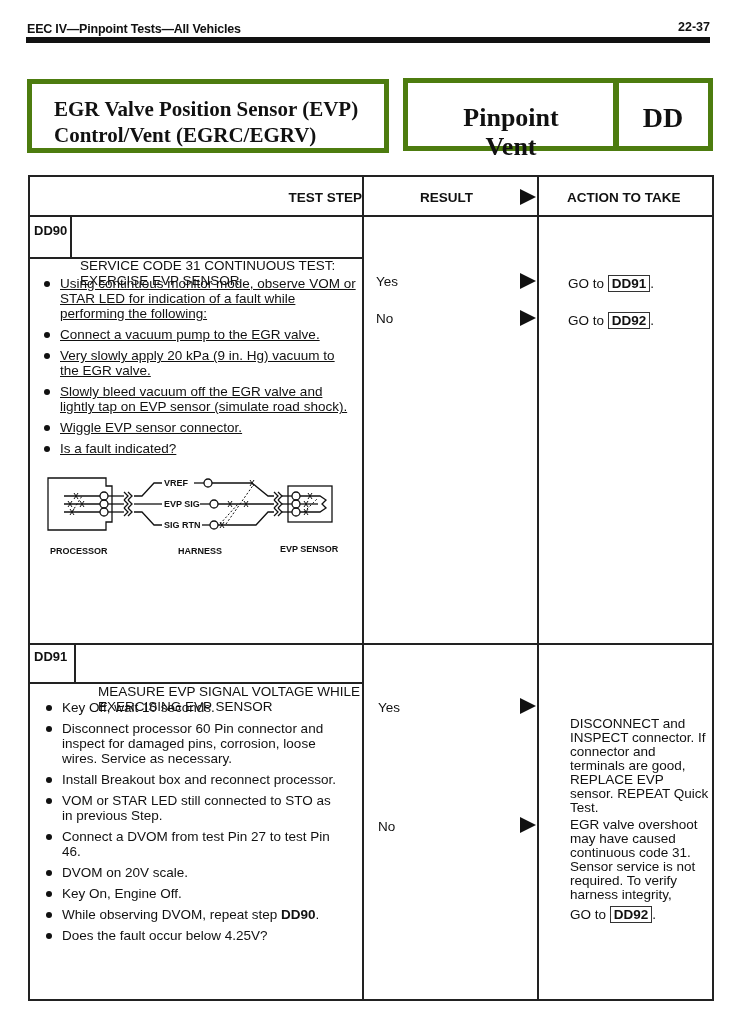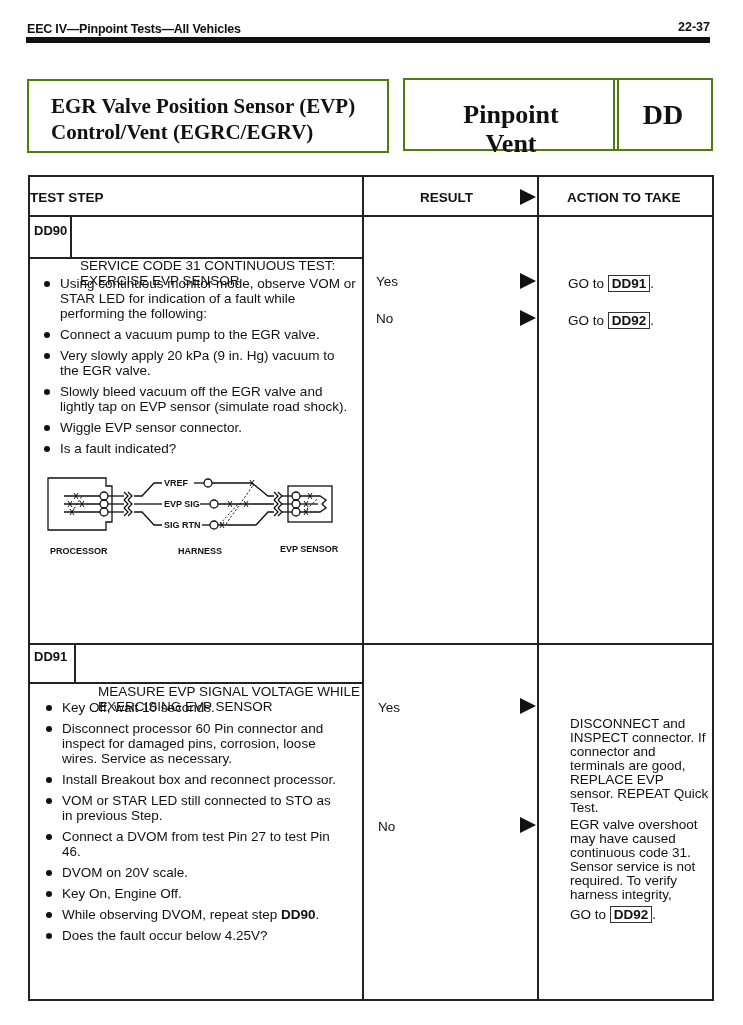--- a/index.html
+++ b/index.html
@@ -1,21 +1,21 @@
 <!DOCTYPE html>
 <html><head>
 <meta charset="utf-8">
 <style>
   html, body { margin:0; padding:0; background:#fff; }
   body { width:743px; height:1025px; position:relative; overflow:hidden; font-family:"Liberation Sans", sans-serif; color:#111; }
   .abs { position:absolute; }
   #running-head { left:27px; top:22px; font-size:12.5px; font-weight:bold; letter-spacing:-0.2px; }
   #page-num { right:33px; top:20px; font-size:12.5px; font-weight:bold; }
   #head-rule { left:26px; top:37px; width:684px; height:6px; background:#111; }
-  .tbox { position:absolute; border:2px solid #4d7c0f; box-sizing:border-box; font-family:"Liberation Serif", serif; font-weight:bold; }
+  .tbox { position:absolute; border:5px solid #4d7c0f; box-sizing:border-box; font-family:"Liberation Serif", serif; font-weight:bold; }
   #title-box { left:27px; top:79px; width:362px; height:74px; padding:12px 0 0 22px; font-size:21px; line-height:26px; }
   #pinpoint-box { left:403px; top:78px; width:216px; height:73px; text-align:center; padding-top:20px; font-size:26px; line-height:29px; }
   #code-box { left:613px; top:78px; width:100px; height:73px; text-align:center; line-height:69px; font-size:28px; }
   #table { left:28px; top:175px; width:686px; height:826px; border:2px solid #222; box-sizing:border-box; }
   .vline { position:absolute; width:2px; background:#222; }
   .hline { position:absolute; height:2px; background:#222; }
   .colhead { position:absolute; top:13px; font-size:13.5px; font-weight:bold; }
   .arrow { position:absolute; width:0; height:0; border-top:8px solid transparent; border-bottom:8px solid transparent; border-left:16px solid #111; }
   .stepcode { position:absolute; font-size:13px; font-weight:bold; }
   .steptitle { position:absolute; font-size:13.5px; line-height:15px;margin-top:36px; }
@@ -45,33 +45,33 @@
 </div>
 <div id="code-box" class="tbox">DD</div>
 
 <div id="table" class="abs">
 
   <div class="vline" style="left:332px; top:0; height:822px;"></div>
   <div class="vline" style="left:507px; top:0; height:822px;"></div>
 
   <div class="hline" style="left:0; top:38px; width:682px;"></div>
 
-  <div class="colhead" style="left:0; width:332px; text-align:left;">TEST STEP</div>
+  <div class="colhead" style="left:0; width:332px; text-align:right;">TEST STEP</div>
   <div class="colhead" style="left:390px;">RESULT</div>
   <div class="arrow" style="left:490px; top:12px;"></div>
   <div class="colhead" style="left:537px;">ACTION TO TAKE</div>
 
   <div class="hline" style="left:0; top:80px; width:332px;"></div>
   <div class="vline" style="left:40px; top:38px; height:42px;"></div>
   <div class="stepcode" style="left:4px; top:46px;">DD90</div>
   <div class="steptitle" style="left:50px; top:45px;">
     <div>SERVICE CODE 31 CONTINUOUS TEST:</div>
     <div>EXERCISE EVP SENSOR</div>
   </div>
-  <ul class="bullets" style="left:10px; top:99px; width:316px;">
+  <ul class="bullets" style="left:10px; top:99px; width:316px;text-decoration:underline;">
     <li>Using continuous monitor mode, observe VOM or STAR LED for indication of a fault while performing the following:</li>
     <li>Connect a vacuum pump to the EGR valve.</li>
     <li>Very slowly apply 20 kPa (9 in. Hg) vacuum to the EGR valve.</li>
     <li>Slowly bleed vacuum off the EGR valve and lightly tap on EVP sensor (simulate road shock).</li>
     <li>Wiggle EVP sensor connector.</li>
     <li>Is a fault indicated?</li>
   </ul>
 
   <div class="result" style="left:346px; top:97px;">Yes</div>
   <div class="arrow" style="left:490px; top:96px;"></div>

